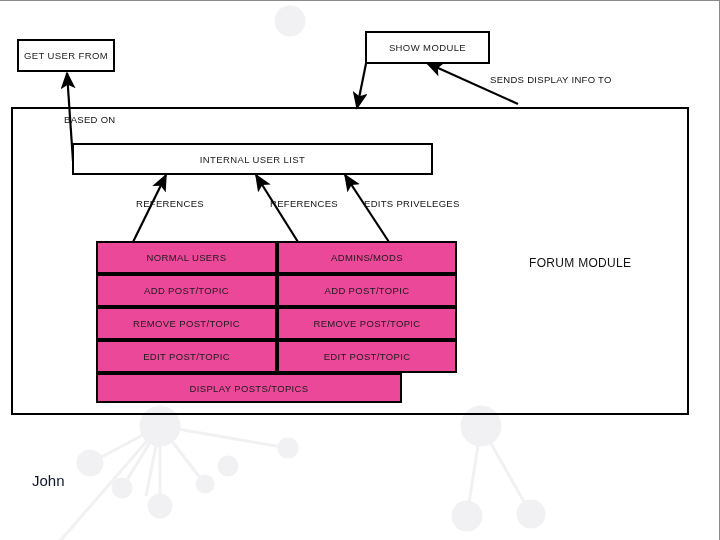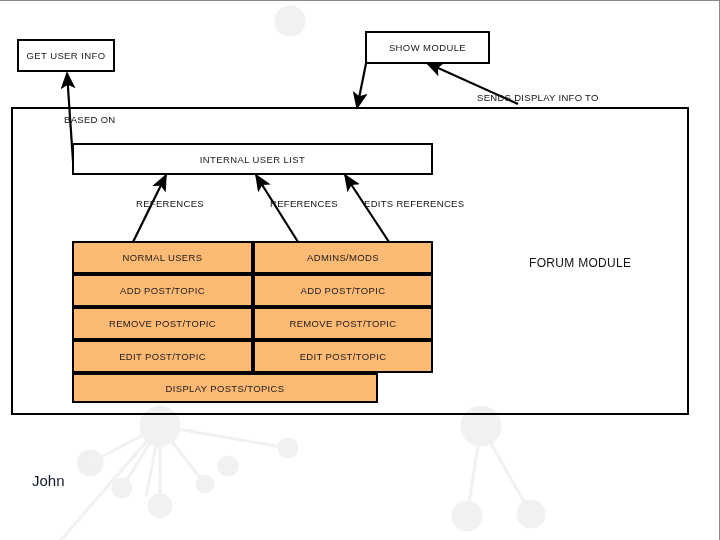--- a/index.html
+++ b/index.html
@@ -52,28 +52,29 @@
   #outer-module {
     position: absolute;
     border: 2.5px solid #000000;
     background: transparent;
     box-sizing: border-box;
   }
   .tbl-cell {
     position: absolute;
     border: 2px solid #000000;
     box-sizing: border-box;
-    background: #fdba74;
+    background: #ec4899;
     display: flex;
     align-items: center;
     justify-content: center;
     text-align: center;
     color: #1a1a1a;
     font-size: 9.5px;
     letter-spacing: 0.35px;
+    margin-left: 24px;
   }
   #author-name {
     position: absolute;
     left: 32px;
     top: 471px;
     font-size: 15px;
     color: #0f172a;
     font-family: Liberation Sans, sans-serif;
   }
   svg { display: block; }
@@ -128,43 +129,43 @@
     <line x1="133" y1="241" x2="166" y2="174" stroke="#000000" stroke-width="2.2" marker-end="url(#ah)"></line>
 
     <line x1="298" y1="241" x2="256" y2="174" stroke="#000000" stroke-width="2.2" marker-end="url(#ah)"></line>
 
     <line x1="389" y1="241" x2="345" y2="174" stroke="#000000" stroke-width="2.2" marker-end="url(#ah)"></line>
   </svg>
 
   <div id="outer-module" style="left:11px; top:106px; width:678px; height:308px;"></div>
 
   <div class="dgm-box" style="left:17px; top:38px; width:98px; height:33px; font-size:9.5px;">
-    <span>GET USER INFO</span>
+    <span>GET USER FROM</span>
   </div>
 
   <div class="dgm-box" style="left:365px; top:30px; width:125px; height:33px; font-size:9.5px;">
     <span>SHOW MODULE</span>
   </div>
 
   <div class="dgm-box" style="left:72px; top:142px; width:361px; height:32px; font-size:9.5px;text-align:center;">
     <span>INTERNAL USER LIST</span>
   </div>
 
   <div class="lbl" style="left:529px; top:255px; font-size:12px;">FORUM MODULE</div>
 
   <div class="lbl" style="left:64px; top:113px; font-size:9.5px;">BASED ON</div>
 
 
-  <div class="lbl" style="left:477px; top:73px; font-size:9.5px;margin-top:18px;">SENDS DISPLAY INFO TO</div>
+  <div class="lbl" style="left:490px; top:73px; font-size:9.5px;">SENDS DISPLAY INFO TO</div>
 
   <div class="lbl" style="left:136px; top:197px; font-size:9.5px;">REFERENCES</div>
 
   <div class="lbl" style="left:270px; top:197px; font-size:9.5px;">REFERENCES</div>
 
-  <div class="lbl" style="left:364px; top:197px; font-size:9.5px;">EDITS REFERENCES</div>
+  <div class="lbl" style="left:364px; top:197px; font-size:9.5px;">EDITS PRIVELEGES</div>
 
   <div class="tbl-cell" style="left:72px; top:240px; width:181px; height:33px;">
     <span>NORMAL USERS</span>
   </div>
   <div class="tbl-cell" style="left:72px; top:273px; width:181px; height:33px;">
     <span>ADD POST/TOPIC</span>
   </div>
   <div class="tbl-cell" style="left:72px; top:306px; width:181px; height:33px;">
     <span>REMOVE POST/TOPIC</span>
   </div>

